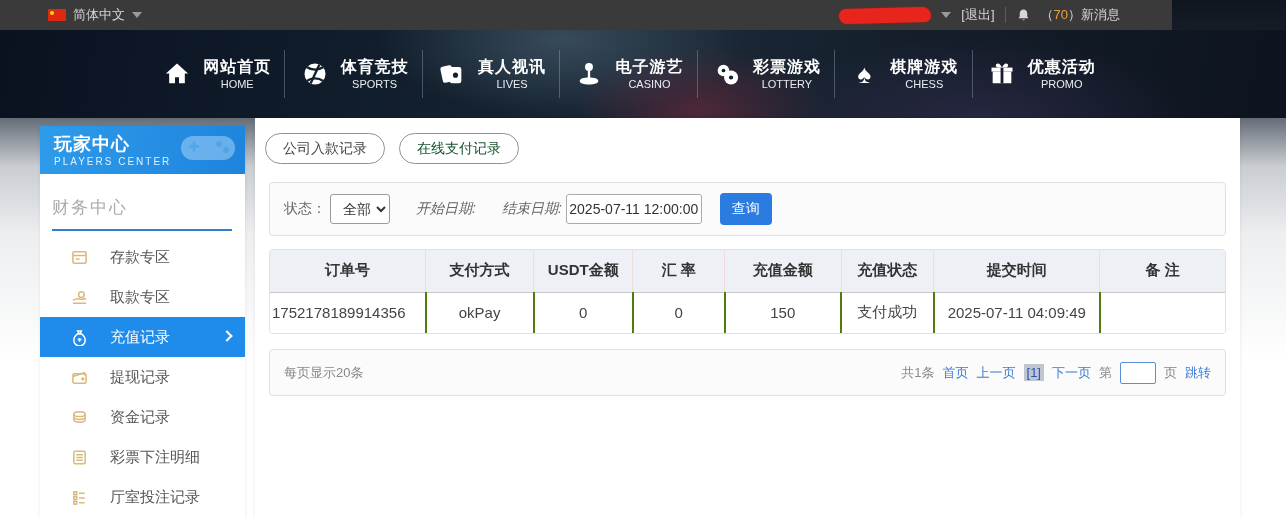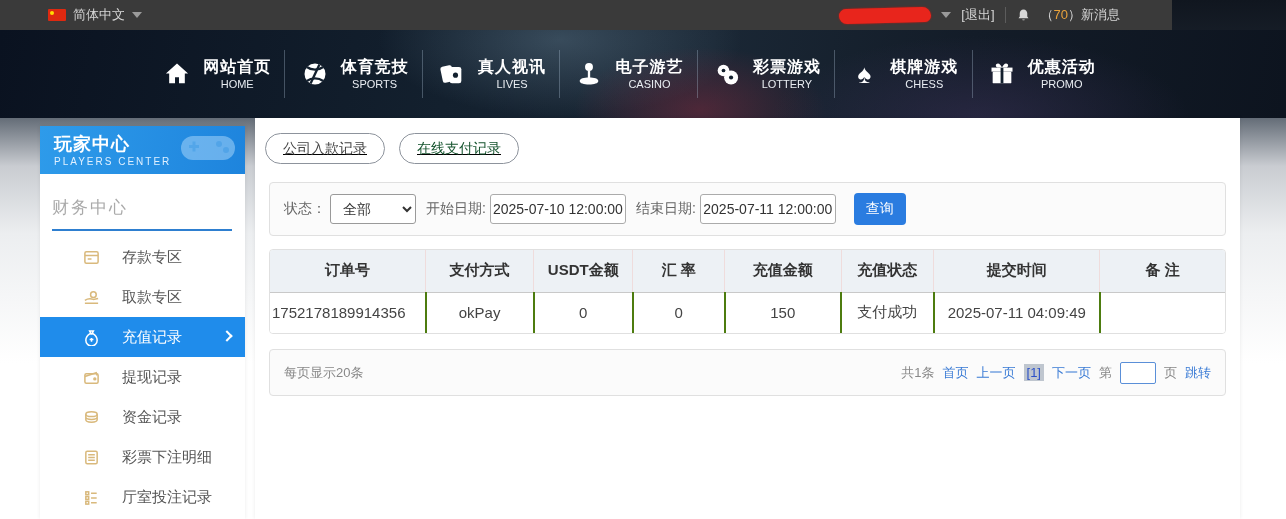--- a/index.html
+++ b/index.html
@@ -39,38 +39,38 @@
   .spade-glyph { font-size:26px; color:#fff; line-height:28px; }
 
   
   .sidebar { position:absolute; left:40px; top:126px; width:205px; height:393px; background:#fff; box-shadow:0 0 4px rgba(0,0,0,.08); }
   .sb-head { height:48px; background:linear-gradient(100deg,#2e9bea 0%,#1e84dd 100%); color:#fff; padding:6px 0 0 14px; position:relative; overflow:hidden; }
   .sb-title { font-size:18px; font-weight:bold; letter-spacing:1px; }
   .sb-sub { font-size:10px; letter-spacing:2px; color:#dff0ff; }
   .sb-pad { position:absolute; right:8px; top:4px; opacity:.45; }
   .sb-section { margin:22px 0 0 12px; color:#a9a9a9; font-size:17px; letter-spacing:2px; }
   .sb-underline { margin:10px 0 6px 12px; width:180px; height:2px; background:#2e7fd0; }
-  .sb-item { height:40px; display:flex; align-items:center; gap:22px; padding-left:42px; color:#555; font-size:15px; cursor:pointer; position:relative; }
+  .sb-item { height:40px; display:flex; align-items:center; gap:22px; padding-left:30px; color:#555; font-size:15px; cursor:pointer; position:relative; }
   .sb-item .sb-icon { width:18px; height:18px; display:flex; align-items:center; justify-content:center; }
   .sb-item svg { width:17px; height:17px; stroke:#d9b97c; fill:none; stroke-width:1.6; }
   .sb-item.active { background:#1f8ceb; color:#fff; }
   .sb-item.active svg { stroke:#fff; }
   .sb-arrow { position:absolute; right:14px; top:15px; width:8px; height:8px; border-top:2px solid #fff; border-right:2px solid #fff; transform:rotate(45deg); }
 
   
   .panel { position:absolute; left:255px; top:118px; width:985px; height:401px; background:#fff; box-shadow:0 0 4px rgba(0,0,0,.08); }
-  .tabs { display:flex; gap:14px; padding:15px 0 0 10px;text-decoration:underline; }
+  .tabs { display:flex; gap:14px; padding:15px 0 0 10px; }
   .tab { height:31px; padding:0 17px; border:1px solid #8d939c; border-radius:16px; display:flex; align-items:center; font-size:14px; color:#444; background:#fff; cursor:pointer; }
   .tab.active { color:#14532d; }
 
   .box { margin:0 auto; width:957px; border:1px solid #e0e0e0; border-radius:4px; background:#fbfbfb; }
   .filterbox { margin-top:18px; height:54px; display:flex; align-items:center; font-size:14px; color:#666; padding-left:14px; gap:4px; }
-  .filterbox select { width:86px; height:30px; border:1px solid #9a9a9a; border-radius:3px; font-size:14px; color:#333; padding-left:8px; background:#fff; font-family:inherit; }
+  .filterbox select { width:60px; height:30px; border:1px solid #9a9a9a; border-radius:3px; font-size:14px; color:#333; padding-left:8px; background:#fff; font-family:inherit; }
   .filterbox .date-input { width:136px; height:30px; border:1px solid #ababab; border-radius:3px; font-size:14px; color:#333; text-align:center; font-family:inherit; background:#fff; }
-  .lbl { margin-left:6px; }
+  .lbl { margin-left:22px;font-style:italic; }
   .btn-query { margin-left:14px; width:52px; height:32px; background:#2a7ce0; color:#fff; border:none; border-radius:4px; font-size:14px; cursor:pointer; font-family:inherit; }
 
   .tablebox { margin-top:13px; background:#fff; overflow:hidden; }
   table { width:100%; border-collapse:collapse; table-layout:fixed; }
   thead th { background:#edf1f5; height:42px; font-size:15px; color:#333; font-weight:bold; border-right:1px solid #efdcdc; border-bottom:1px solid #c9c9c9; }
   thead th:last-child { border-right:none; }
   tbody td { height:41px; font-size:15px; color:#444; text-align:center; border-right:2px solid #4d7c0f; background:#fff; }
   tbody td:last-child { border-right:none; }
   td.order-no { text-align:left; padding-left:2px; letter-spacing:0; }
 
@@ -293,21 +293,20 @@
       <div class="tab">公司入款记录</div>
       <div class="tab active">在线支付记录</div>
     </div>
 
     <div class="box filterbox">
       <span>状态：</span>
       <select>
         <option>全部</option>
       </select>
       <span class="lbl">开始日期:</span>
-      <input class="date-input" value="2025-07-10 12:00:00" style="">
       <span class="lbl">结束日期:</span>
       <input class="date-input" value="2025-07-11 12:00:00" style="">
       <button class="btn-query">查询</button>
     </div>
 
     <div class="box tablebox">
       <table>
         <colgroup>
           <col style="width:16.3%">
             <col style="width:11.3%">

